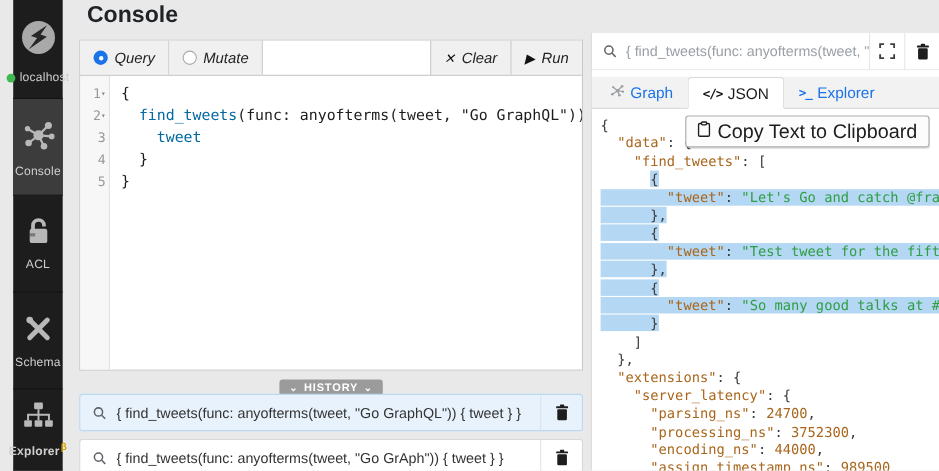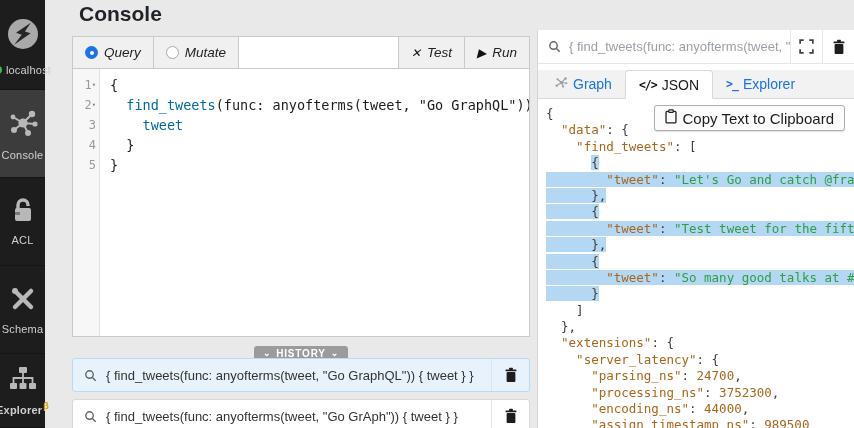--- a/index.html
+++ b/index.html
@@ -1,20 +1,20 @@
 <!DOCTYPE html>
 <html><head>
 <meta charset="utf-8">
 <style>
   * { margin:0; padding:0; box-sizing:border-box; }
   html,body { width:854px; height:428px; overflow:hidden; }
   body { font-family:"Liberation Sans", sans-serif; background:#e9e9e9; position:relative; }
 
   
-  .sidebar { position:absolute; left:0; top:0; width:45px; height:428px; background:#1d1d1d; display:flex; flex-direction:column; }
+  .sidebar { position:absolute; left:12px; top:0; width:45px; height:428px; background:#1d1d1d; display:flex; flex-direction:column; }
   .side-tile { display:flex; flex-direction:column; align-items:center; justify-content:center; gap:5px; border-bottom:1px solid #141414; cursor:pointer; }
   .side-tile.active { background:#3c3c3c; }
   .side-label { font-size:11px; color:#cfcfcf; letter-spacing:.2px; white-space:nowrap; }
   .beta-sup { font-size:9px; color:#d39e00; vertical-align:super; margin-left:1px; }
   .status-row { display:flex; align-items:center; gap:4px; }
   .status-dot { width:8px; height:8px; border-radius:50%; background:#3fb950; }
 
   
   .left-panel { position:absolute; left:65px; top:0; width:472px; height:428px; }
   .page-title { position:absolute; left:14px; top:2px; font-size:21px; color:#1f2226; }
@@ -66,21 +66,21 @@
   .tab.active .tab-ico-txt { color:#111; }
   .tab-ico-blue { color:#1a73e8; }
 
   .json-area { flex:1; position:relative; overflow:hidden; padding:7px 0 0 8px; }
   .j-line { height:16.4px; line-height:16.4px; font-family:"DejaVu Sans Mono", monospace; font-size:12.5px; white-space:pre; }
   .sel-bg { background:#b4d7f3; }
   .tk-p { color:#3a3a3a; }
   .tk-k { color:#a9661c; }
   .tk-s { color:#2f9e44; }
   .tk-n { color:#a9661c; }
-  .copy-btn { position:absolute; top:6px; right:9px; display:flex; align-items:center; gap:6px; background:#fcfcfc; border:1px solid #aeaeae; border-radius:3px; padding:3px 10px; font-size:15px; color:#1d1d1d; cursor:pointer; box-shadow:0 1px 1px rgba(0,0,0,.12); z-index:5; }
+  .copy-btn { position:absolute; top:6px; right:9px; display:flex; align-items:center; gap:6px; background:#fcfcfc; border:1px solid #aeaeae; border-radius:3px; padding:3px 10px; font-size:18px; color:#1d1d1d; cursor:pointer; box-shadow:0 1px 1px rgba(0,0,0,.12); z-index:5; }
 </style>
 </head>
 <body>
 
 <aside class="sidebar" id="sidebar">
     <div class="side-tile" style="height: 90px; flex: 0 0 auto;">
       <span><svg width="42" height="42" viewBox="0 0 42 42">
           <circle cx="21" cy="21" r="15" fill="#a9a9a9"></circle>
           <path d="M25 8 L14 22 L20 22 L16 34 L28 18 L22 18 Z" fill="#262626" transform="rotate(18 21 21)"></path>
         </svg></span>
@@ -145,21 +145,21 @@
       <span class="radio on"></span>
       <span>Query</span>
     </div>
     <div class="tb-btn seg-l">
       <span class="radio off"></span>
       <span>Mutate</span>
     </div>
     <div class="tb-spacer"></div>
     <div class="tb-btn seg-r">
       <span class="tb-ico">✕</span>
-      <span>Test</span>
+      <span>Clear</span>
     </div>
     <div class="tb-btn seg-r">
       <span class="tb-ico">▶</span>
       <span>Run</span>
     </div>
   </div>
 
   <div class="editor">
     <div class="gutter" id="gutter">
         <div class="gut-row">1<span class="gut-fold">▾</span></div>

